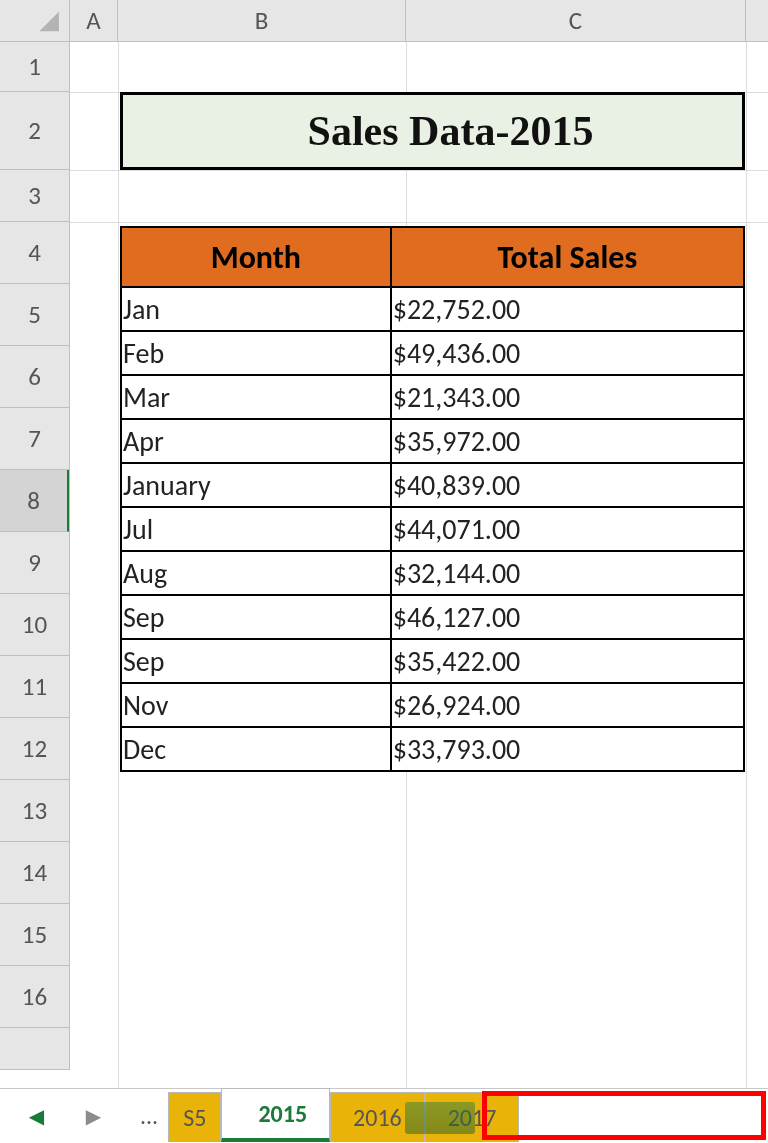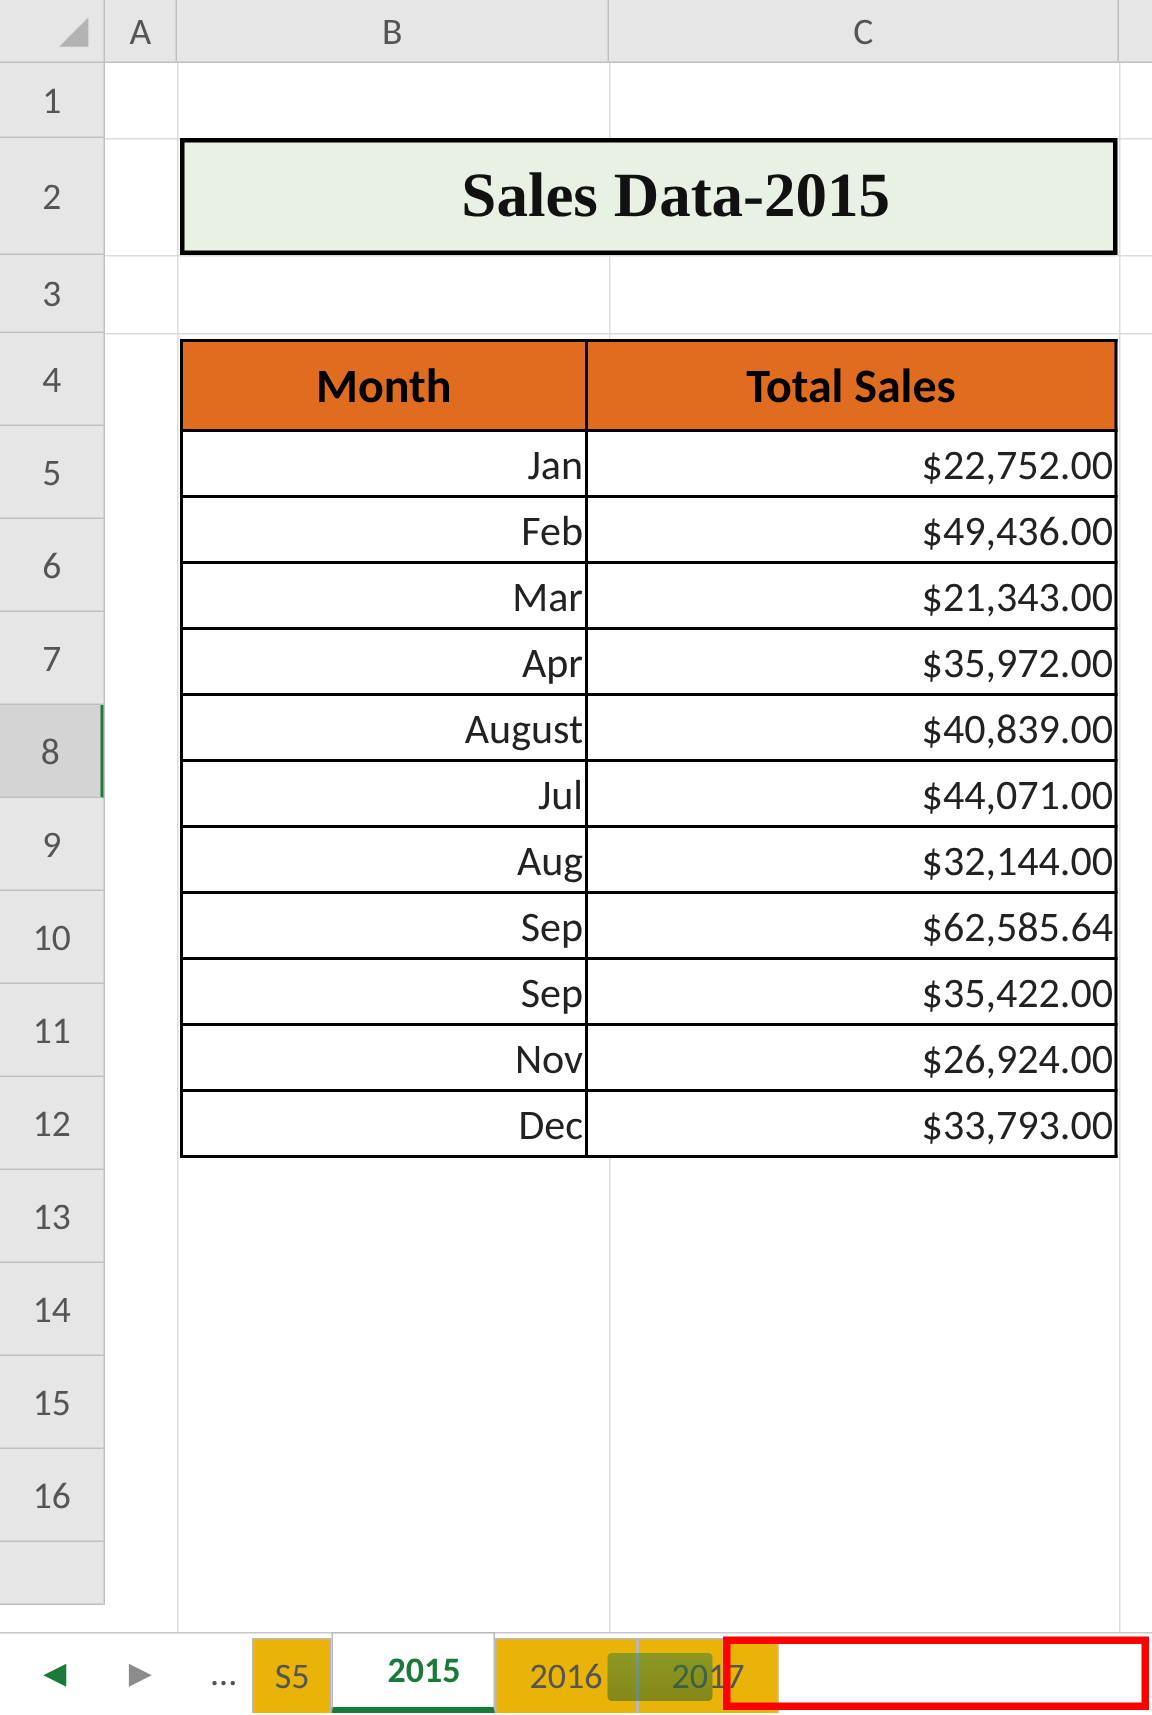--- a/index.html
+++ b/index.html
@@ -102,21 +102,21 @@
   background: #e06c1f;
   color: #000;
   font-weight: 700;
   font-size: 32px;
   height: 60px;
   border: 2px solid #000;
 }
 .data-table td {
   border: 2px solid #000;
   height: 44px;
-  text-align: right;
+  text-align: left;
   font-size: 28px;
   color: #222;
   background: #fff;
 }
 .col-month { width: 258px; }
 .col-sales { width: 338px; }
 
 
 .tab-bar {
   position: relative;
@@ -248,34 +248,34 @@
           </tr>
         <tr>
             <td>Mar</td>
             <td>$21,343.00</td>
           </tr>
         <tr>
             <td>Apr</td>
             <td>$35,972.00</td>
           </tr>
         <tr>
-            <td>August</td>
+            <td>January</td>
             <td>$40,839.00</td>
           </tr>
         <tr>
             <td>Jul</td>
             <td>$44,071.00</td>
           </tr>
         <tr>
             <td>Aug</td>
             <td>$32,144.00</td>
           </tr>
         <tr>
             <td>Sep</td>
-            <td>$62,585.64</td>
+            <td>$46,127.00</td>
           </tr>
         <tr>
             <td>Sep</td>
             <td>$35,422.00</td>
           </tr>
         <tr>
             <td>Nov</td>
             <td>$26,924.00</td>
           </tr>
         <tr>

